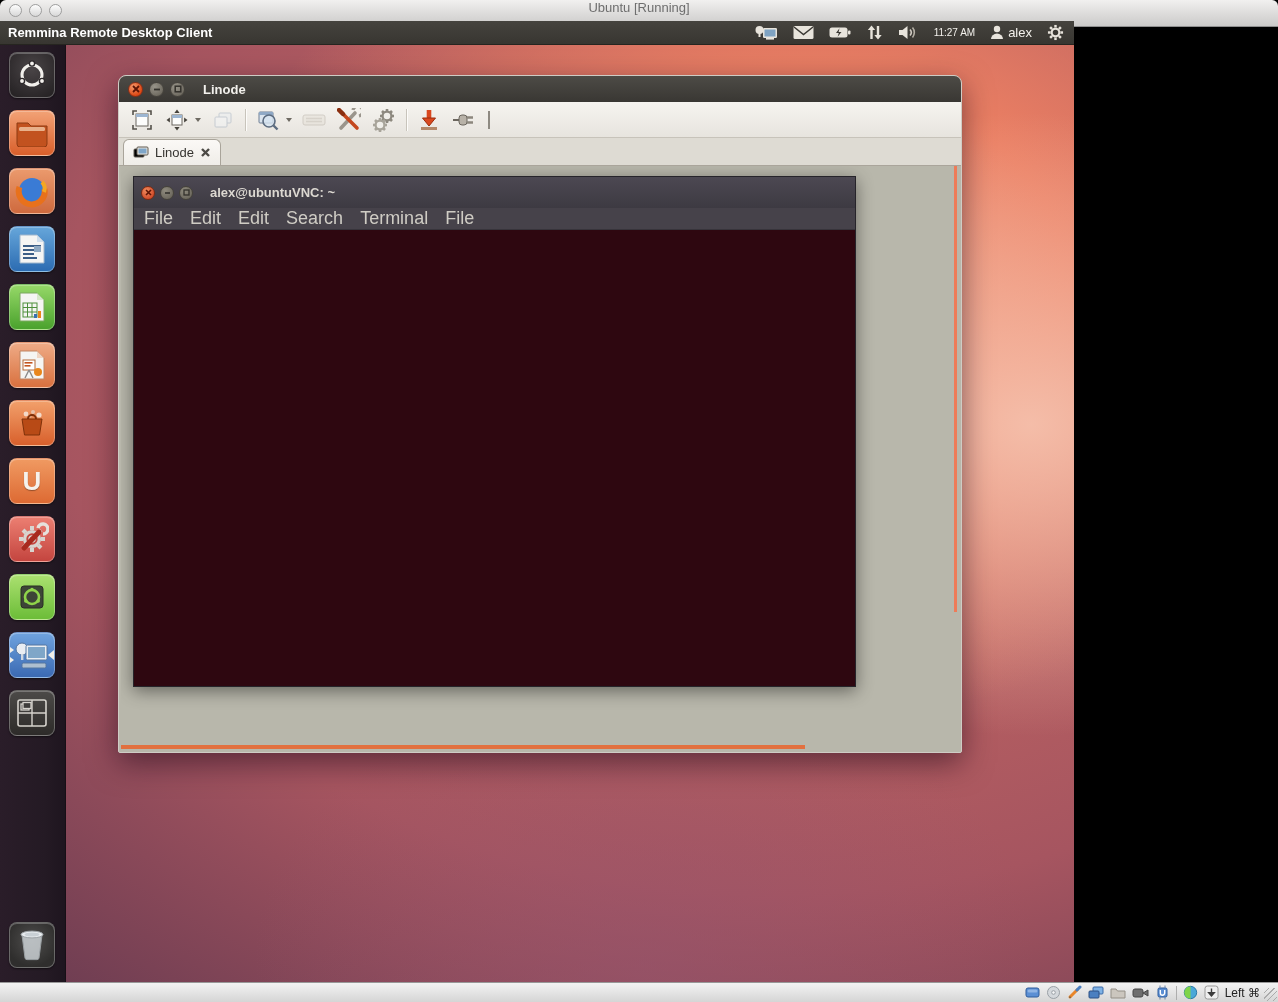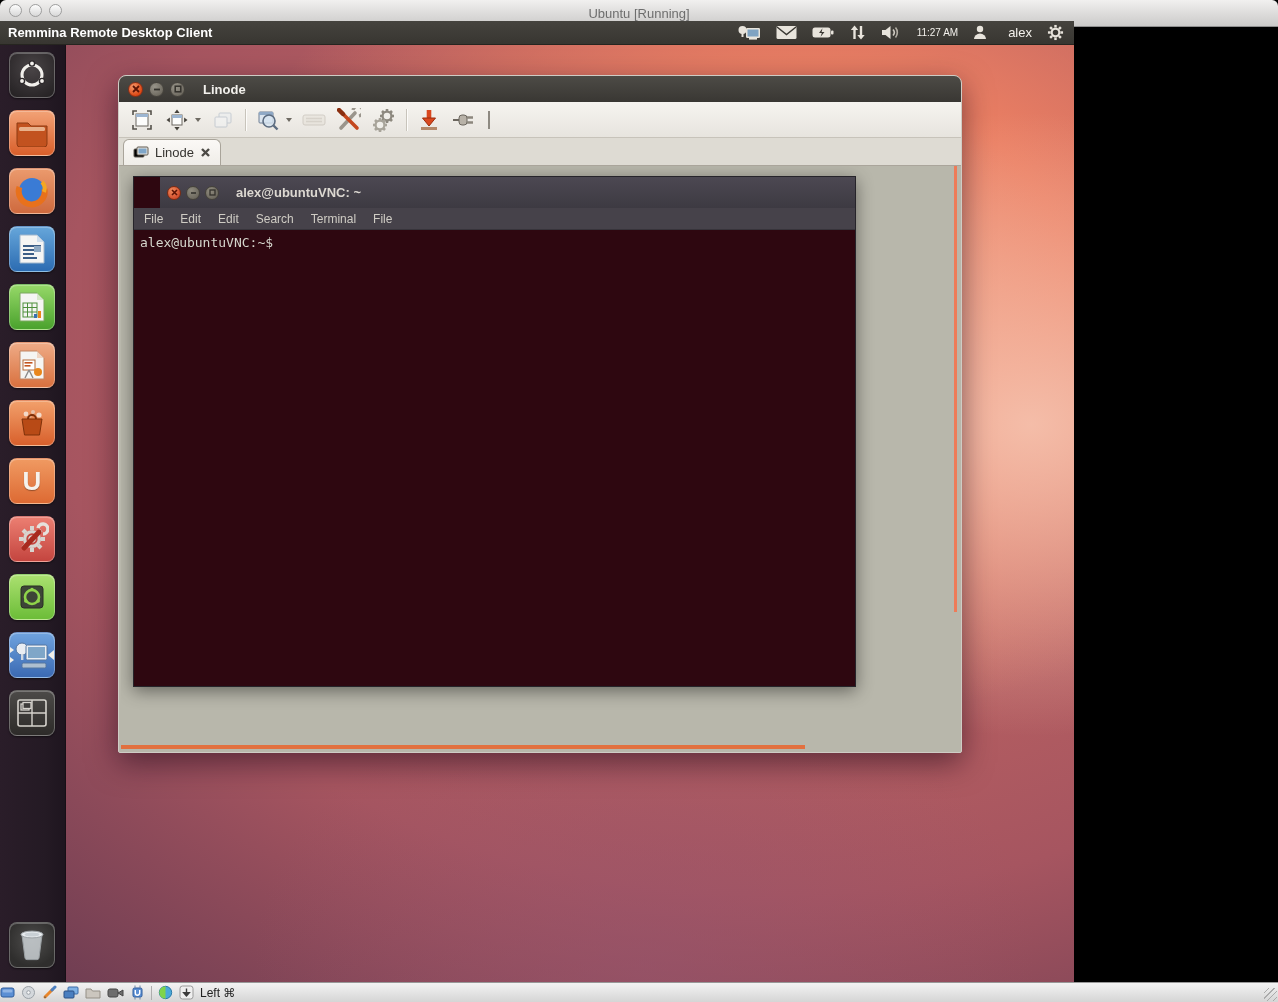--- a/index.html
+++ b/index.html
@@ -9,21 +9,21 @@
     font-family:"Liberation Sans", sans-serif;
     -webkit-font-smoothing:antialiased;
   }
 
   
   .mac-titlebar {
     position:absolute; top:0; left:0; right:0; height:27px;
     background:linear-gradient(#f1f0ef,#cbcac9);
     border-bottom:1px solid #8f8f8f;
     border-radius:6px 6px 0 0;
-    display:flex; align-items:center;
+    display:flex; align-items:flex-start;
   }
   .traffic-lights { position:absolute; left:9px; top:4px; display:flex; gap:7px; }
   .tl-btn {
     width:13px; height:13px; border-radius:50%;
     background:linear-gradient(#fdfdfd,#d8d8d8);
     border:1px solid #9d9d9d;
   }
   .mac-title {
     width:100%; text-align:center; font-size:13px; color:#6e6e6e;
   }
@@ -43,21 +43,21 @@
   .top-panel {
     position:absolute; top:0; left:0; right:0; height:24px;
     background:linear-gradient(#45433e,#383631);
     border-bottom:1px solid #262520;
     display:flex; align-items:center; color:#fff;
   }
   .panel-title { font-weight:bold; font-size:13px; margin-left:8px; }
   .panel-right { margin-left:auto; display:flex; align-items:center; gap:15px; padding-right:10px; }
   .ind-icon { display:flex; align-items:center; }
   .panel-clock { font-size:10px; color:#f3f1ec; }
-  .panel-user { display:flex; align-items:center; gap:21px; font-size:13px; color:#f3f1ec; }
+  .panel-user { display:flex; align-items:center; gap:4px; font-size:13px; color:#f3f1ec; }
 
   
   .launcher {
     position:absolute; left:0; top:24px; bottom:0; width:66px;
     background:linear-gradient(90deg,#2a1d29,#241a24 70%, #1e151f);
     border-right:1px solid rgba(0,0,0,.45);
   }
   .l-item {
     position:absolute; left:9px; width:46px; height:46px; border-radius:8px;
     border:1px solid rgba(255,255,255,.28);
@@ -143,46 +143,46 @@
   
   .term-window {
     position:absolute; left:12px; top:10px; width:723px; height:511px;
     border:1px solid #26242a;
     box-shadow:0 4px 16px rgba(0,0,0,.45);
     background:#2e0710;
   }
   .t-titlebar {
     position:absolute; top:0; left:0; right:0; height:31px;
     background:linear-gradient(#4c4852,#3d3a42);
-    display:flex; align-items:center;margin-left:26px;
+    display:flex; align-items:center;
   }
   .t-btns { display:flex; gap:5px; margin-left:7px; }
   .t-btn { width:14px; height:14px; border-radius:50%; display:flex; align-items:center; justify-content:center; }
   .t-close { background:radial-gradient(circle at 35% 30%, #ef8a5c, #d4502e 70%); border:1px solid #7e2b12; }
   .t-gray  { background:radial-gradient(circle at 35% 30%, #8e8a7d, #6d695e 75%); border:1px solid #45423a; }
   .t-title { color:#dcd8d1; font-size:13px; font-weight:bold; margin-left:17px; }
   .t-menubar {
     position:absolute; top:31px; left:0; right:0; height:22px;
     background:#46424a; border-bottom:1px solid #37343b;
     display:flex; align-items:center; gap:17px; padding-left:10px;
   }
-  .t-menu-item { font-size:12px; color:#cfccc4; }
+  .t-menu-item { font-size:18px; color:#cfccc4; }
   .t-body {
     position:absolute; top:53px; left:0; right:0; bottom:0;
     background:#2e0710; padding:5px 6px;
     font-family:"DejaVu Sans Mono", monospace;
     font-size:13px; color:#d5d6cd;
   }
 
   
   .vbox-statusbar {
     position:absolute; bottom:0; left:0; right:0; height:20px;
     background:linear-gradient(#f3f3f3,#d5d5d5);
     border-top:1px solid #989898;
-    display:flex; align-items:center; 
+    display:flex; align-items:center; justify-content:flex-end;
     gap:6px; padding-right:18px;
     font-size:12px; color:#2d2d2d;
   }
   .vb-sep { width:1px; height:14px; background:#aeaeae; }
   .host-key { font-family:"Liberation Sans","DejaVu Sans",sans-serif; color:#222; }
   .vb-grip {
     position:absolute; right:1px; bottom:1px; width:13px; height:13px;
     background:repeating-linear-gradient(135deg, transparent 0 3px, #ababab 3px 4px);
   }
   svg { display:block; }
@@ -554,23 +554,20 @@
           <div class="t-title">alex@ubuntuVNC: ~</div>
         </div>
         <div class="t-menubar">
           <span class="t-menu-item">File</span>
           <span class="t-menu-item">Edit</span>
           <span class="t-menu-item">Edit</span>
           <span class="t-menu-item">Search</span>
           <span class="t-menu-item">Terminal</span>
           <span class="t-menu-item">File</span>
         </div>
-        <div class="t-body">
-          <span>alex@ubuntuVNC:~$</span>
-        </div>
       </div>
     </div>
   </div>
 </div>
 
 <div class="vbox-statusbar">
   <span>
     <svg width="15" height="15" viewBox="0 0 15 15">
         <rect x="1" y="3" width="13" height="9" rx="2" fill="#5b8fd4" stroke="#2f5c9c"></rect>
         <rect x="2.5" y="4.5" width="10" height="3" rx="1.5" fill="#8fb4e4"></rect>

